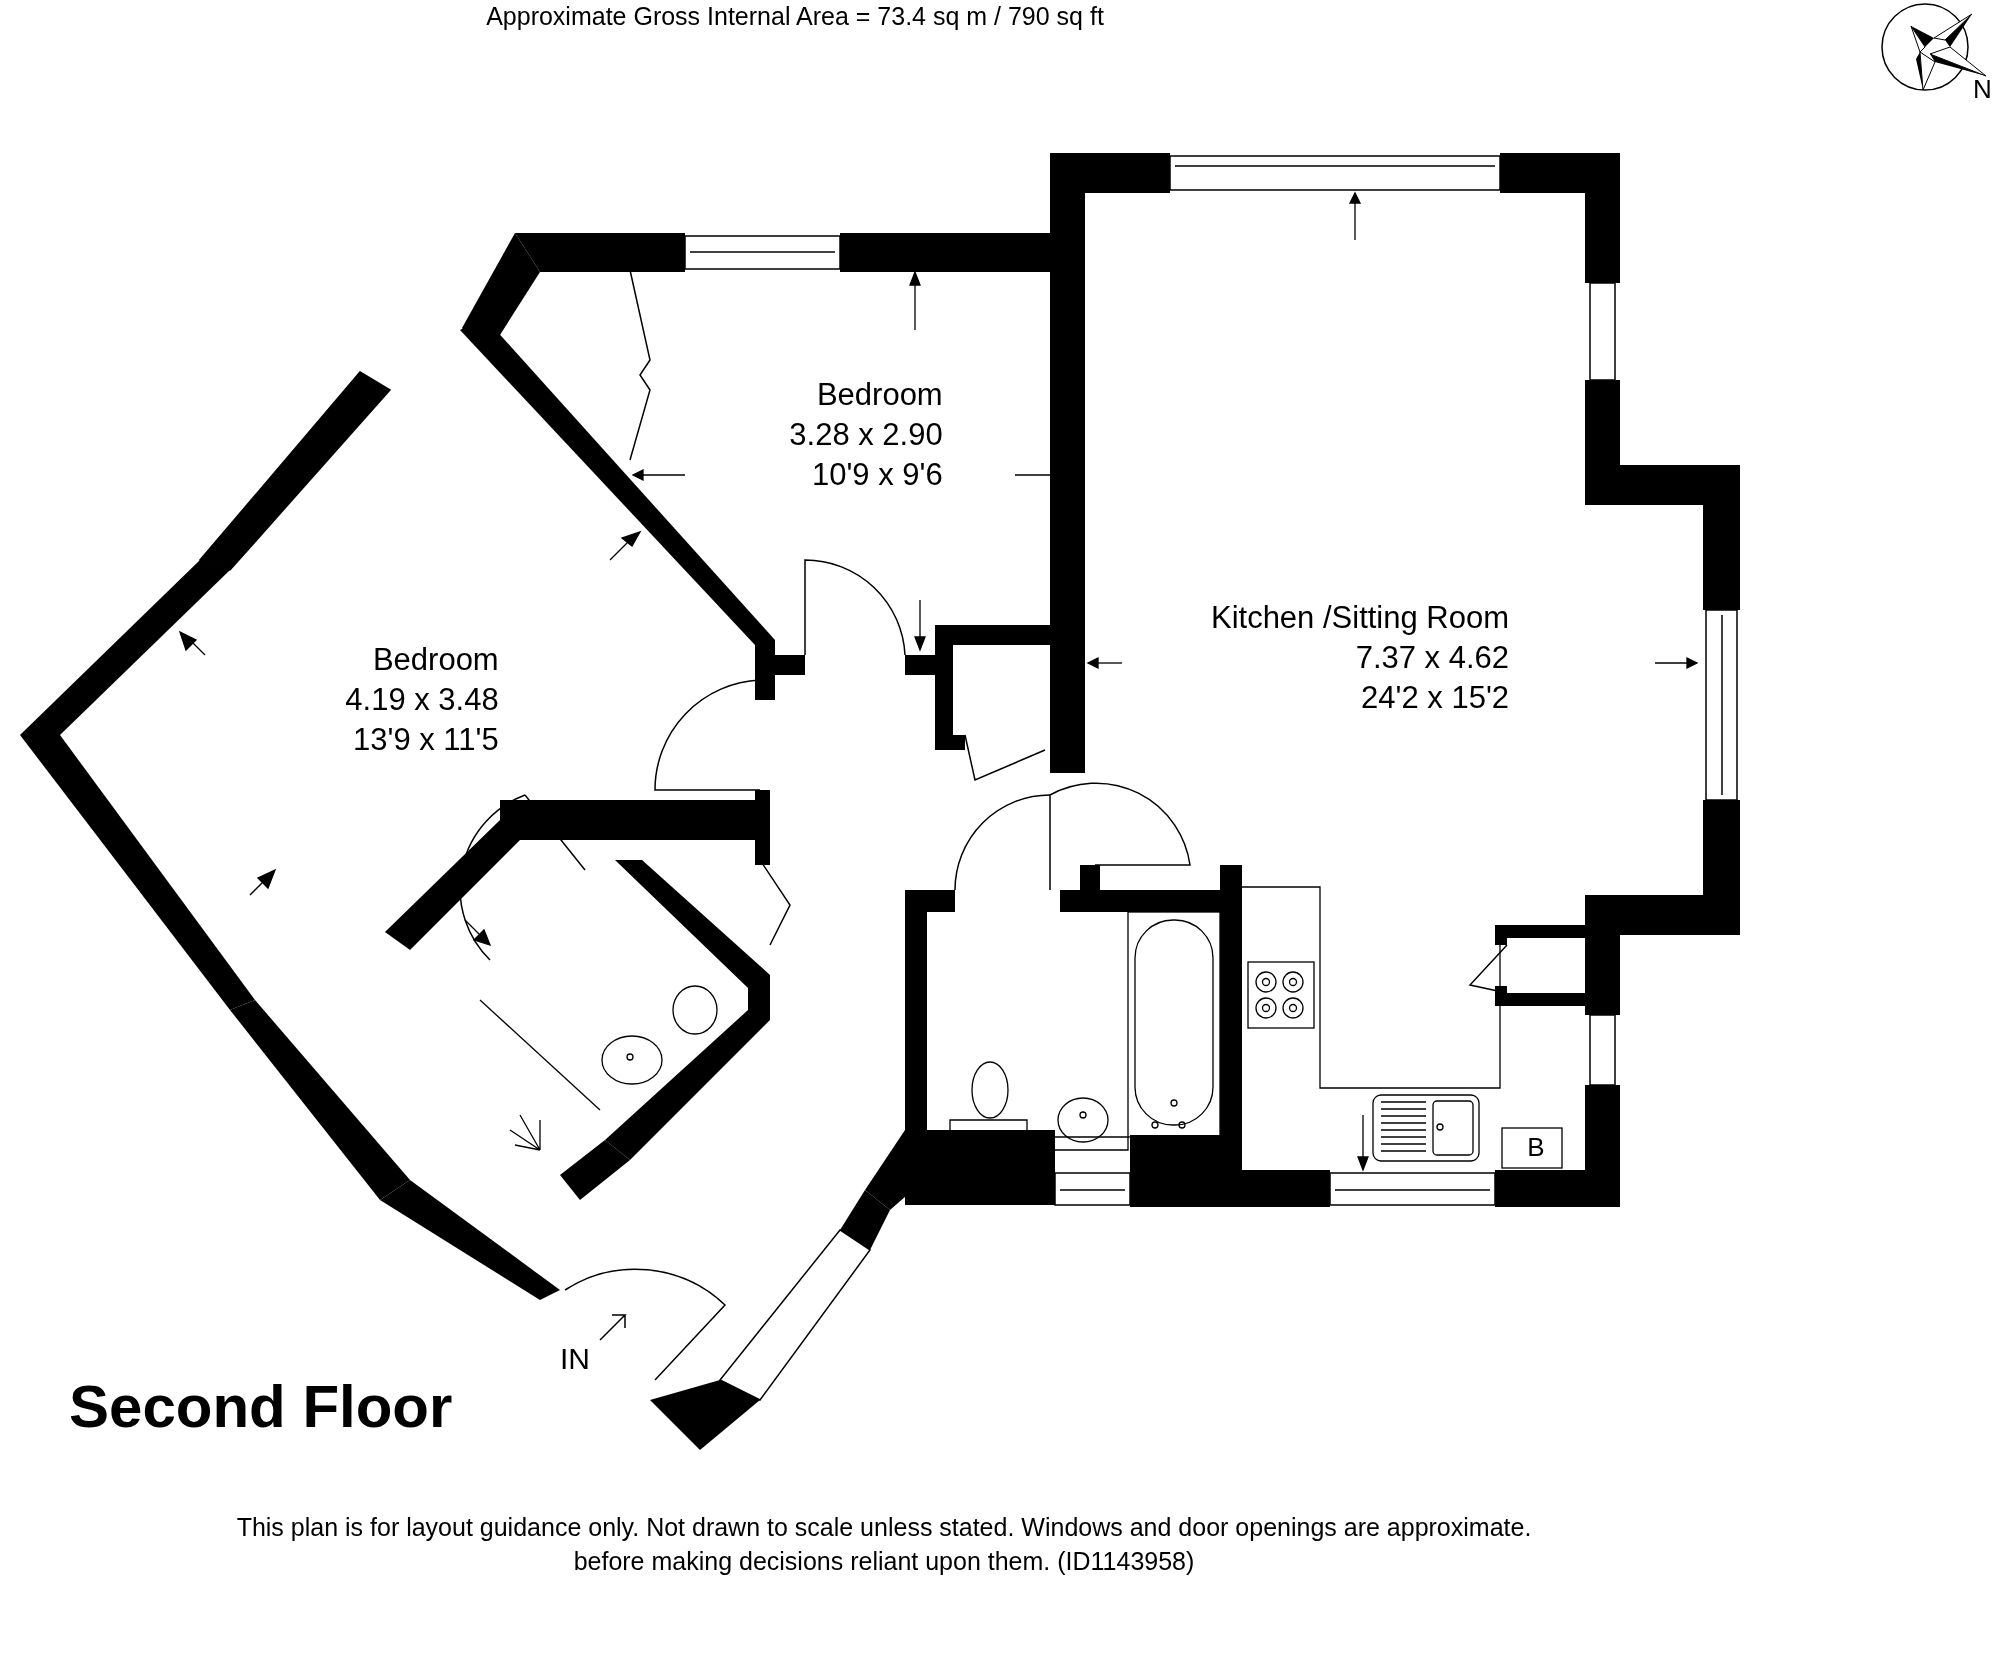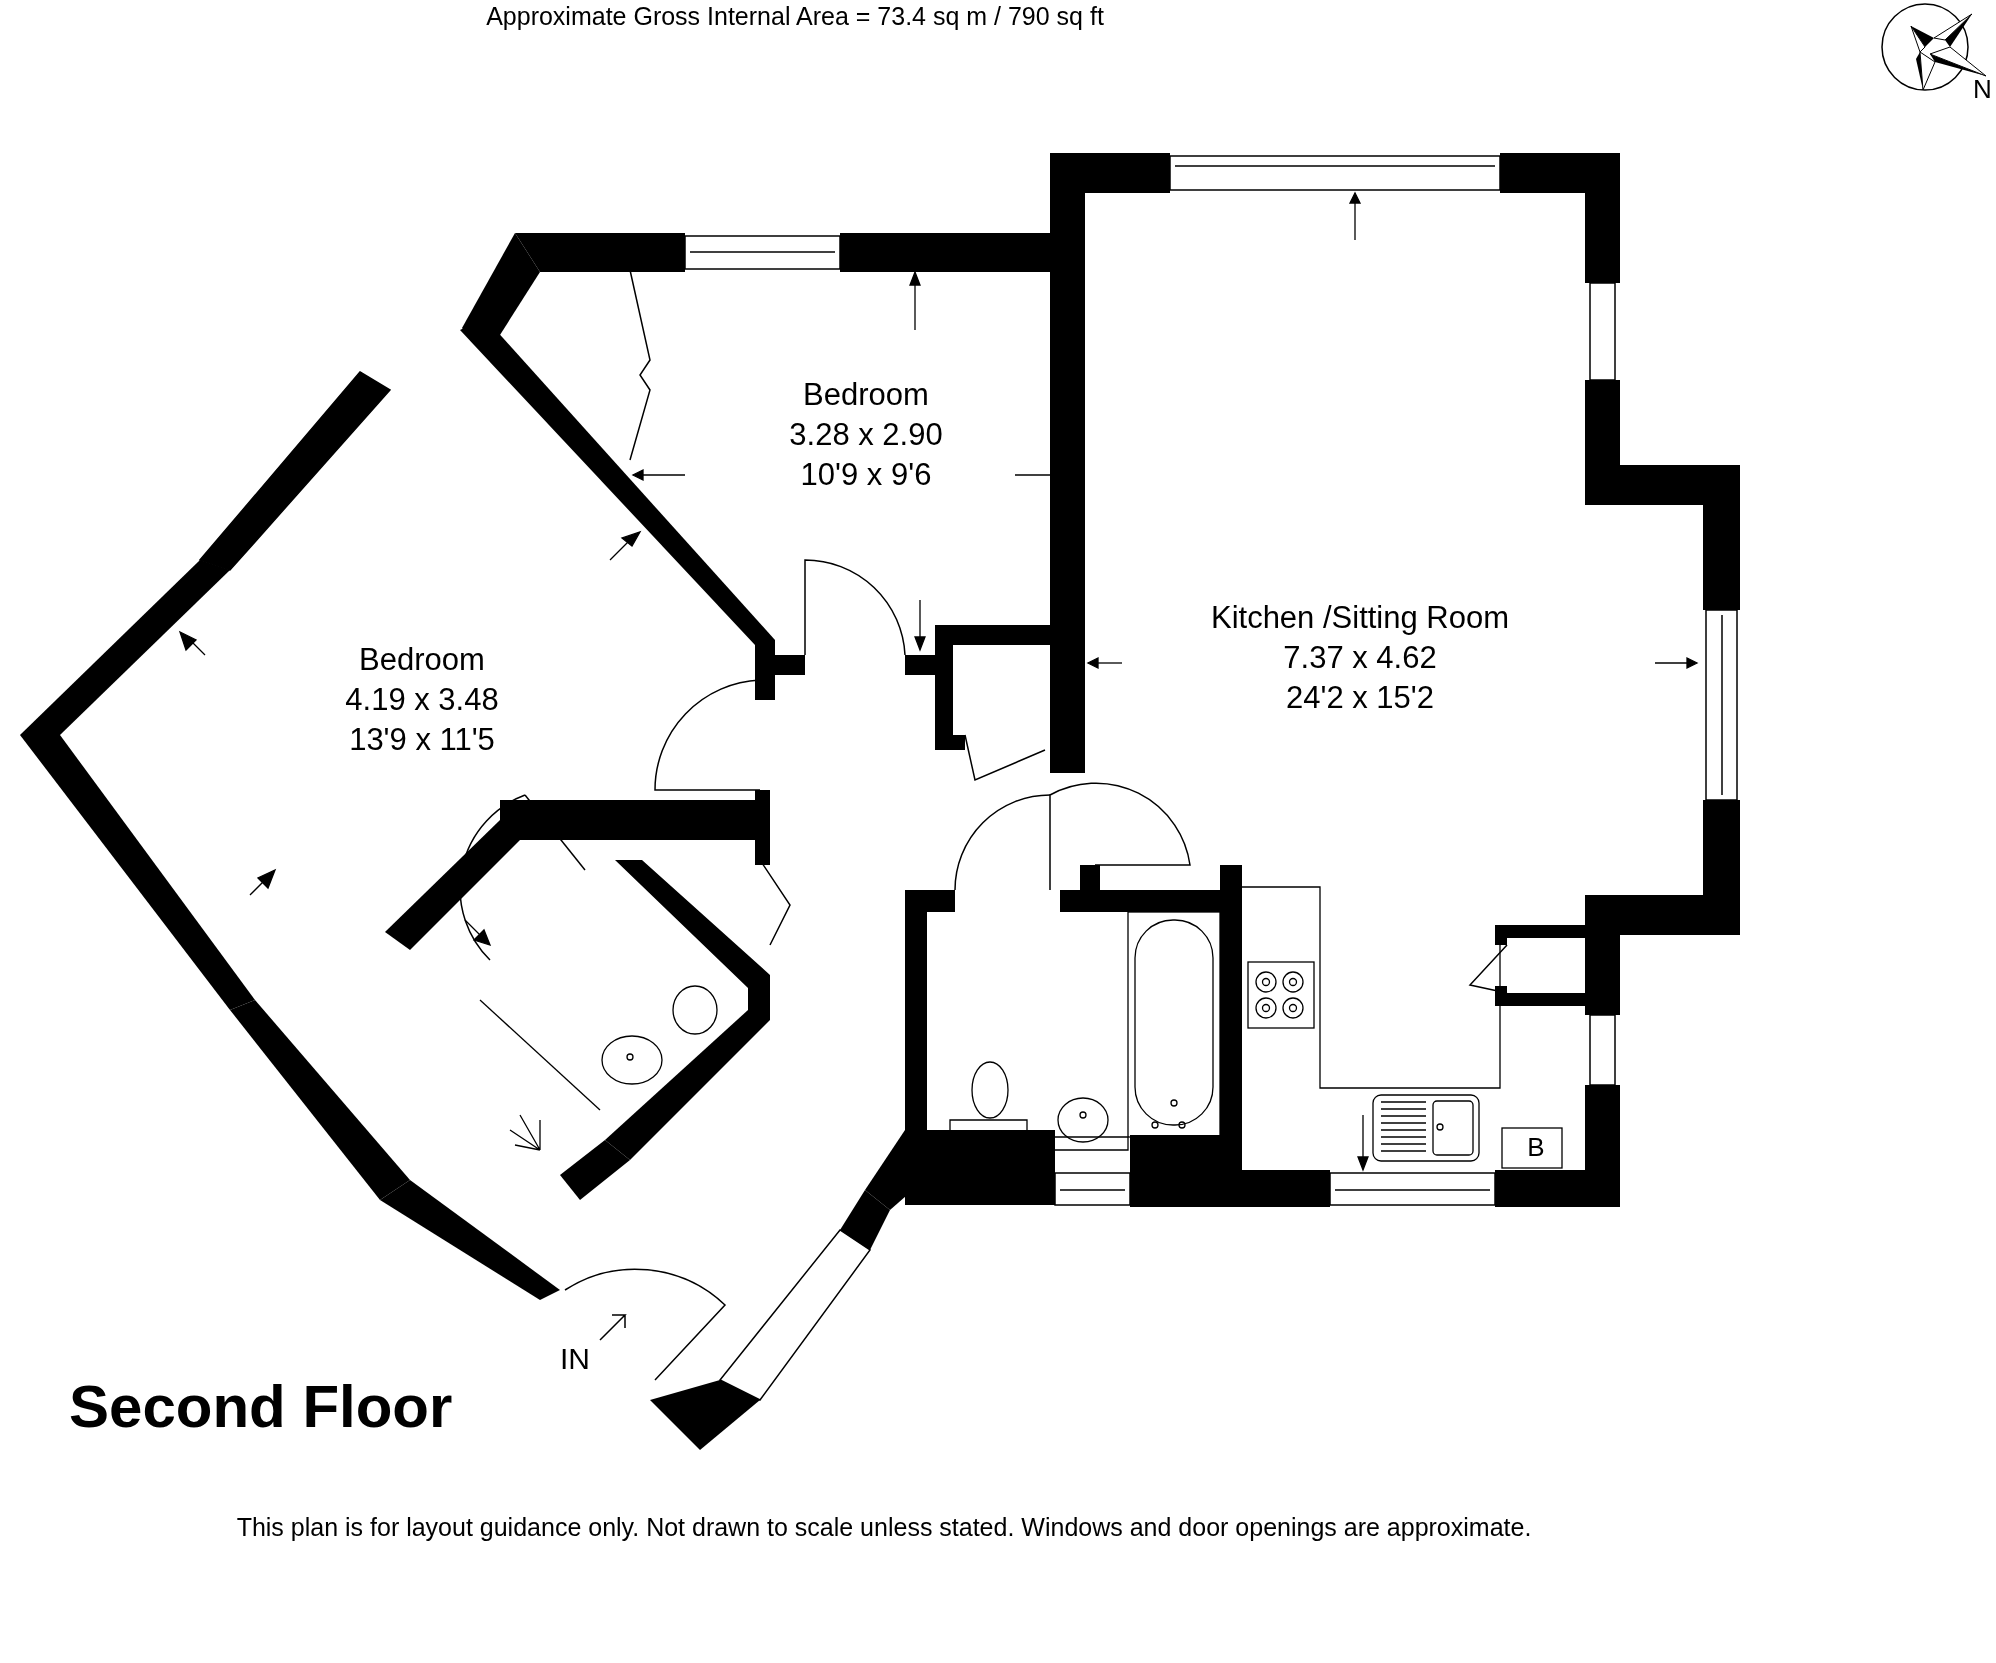--- a/index.html
+++ b/index.html
@@ -1,20 +1,20 @@
 <!DOCTYPE html>
 <html><head>
 <meta charset="utf-8">
 <style>
   html,body{margin:0;padding:0;background:#ffffff;}
   body{width:1996px;height:1663px;position:relative;overflow:hidden;font-family:"Liberation Sans",sans-serif;color:#000;}
   .area-title{position:absolute;top:2px;left:0;width:1590px;text-align:center;font-size:25px;}
   .compass{position:absolute;left:1880px;top:2px;width:110px;height:100px;}
   .plan{position:absolute;left:0;top:0;width:1996px;height:1663px;}
-  .room-label{position:absolute;text-align:center;font-size:31px;line-height:40px;white-space:nowrap;transform:translateX(-50%);}
+  .room-label{position:absolute;text-align:right;font-size:31px;line-height:40px;white-space:nowrap;transform:translateX(-50%);}
   .floor-title{position:absolute;left:38px;top:1372px;font-size:60px;font-weight:bold;margin-left:31px;}
   .in-label{position:absolute;left:560px;top:1342px;font-size:30px;}
   .b-label{position:absolute;left:1508px;top:1132px;width:56px;text-align:center;font-size:26px;}
   .disclaimer{position:absolute;left:0;top:1510px;width:1768px;text-align:center;font-size:25px;line-height:34px;}
 </style>
 </head>
 <body>
 
 <div class="area-title">Approximate Gross Internal Area = 73.4 sq m / 790 sq ft</div>
 
@@ -223,13 +223,14 @@
   <div>24'2 x 15'2</div>
 </div>
 
 <div class="b-label">B</div>
 <div class="in-label">IN</div>
 
 <div class="floor-title">Second Floor</div>
 
 <div class="disclaimer">
   <div>This plan is for layout guidance only. Not drawn to scale unless stated. Windows and door openings are approximate.</div>
+  <div>before making decisions reliant upon them. (ID1143958)</div>
 </div>
 
 </body></html>

